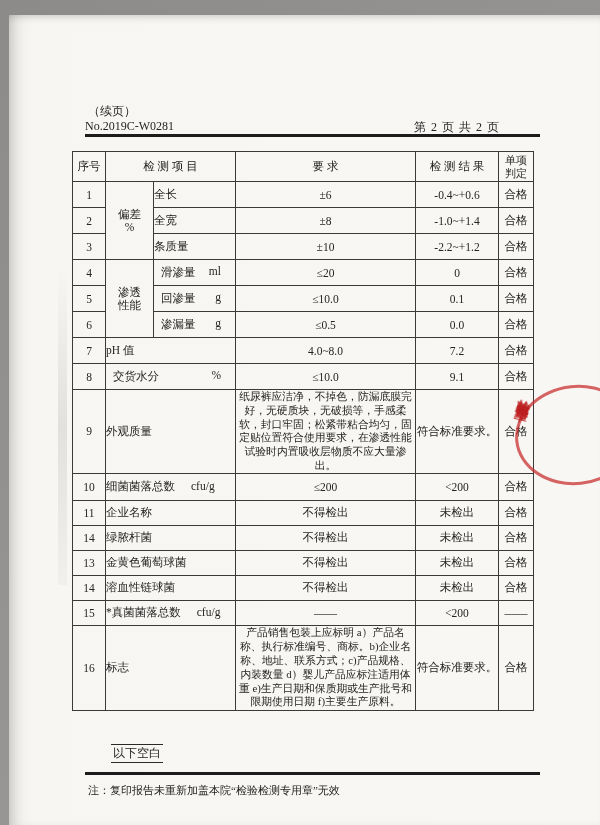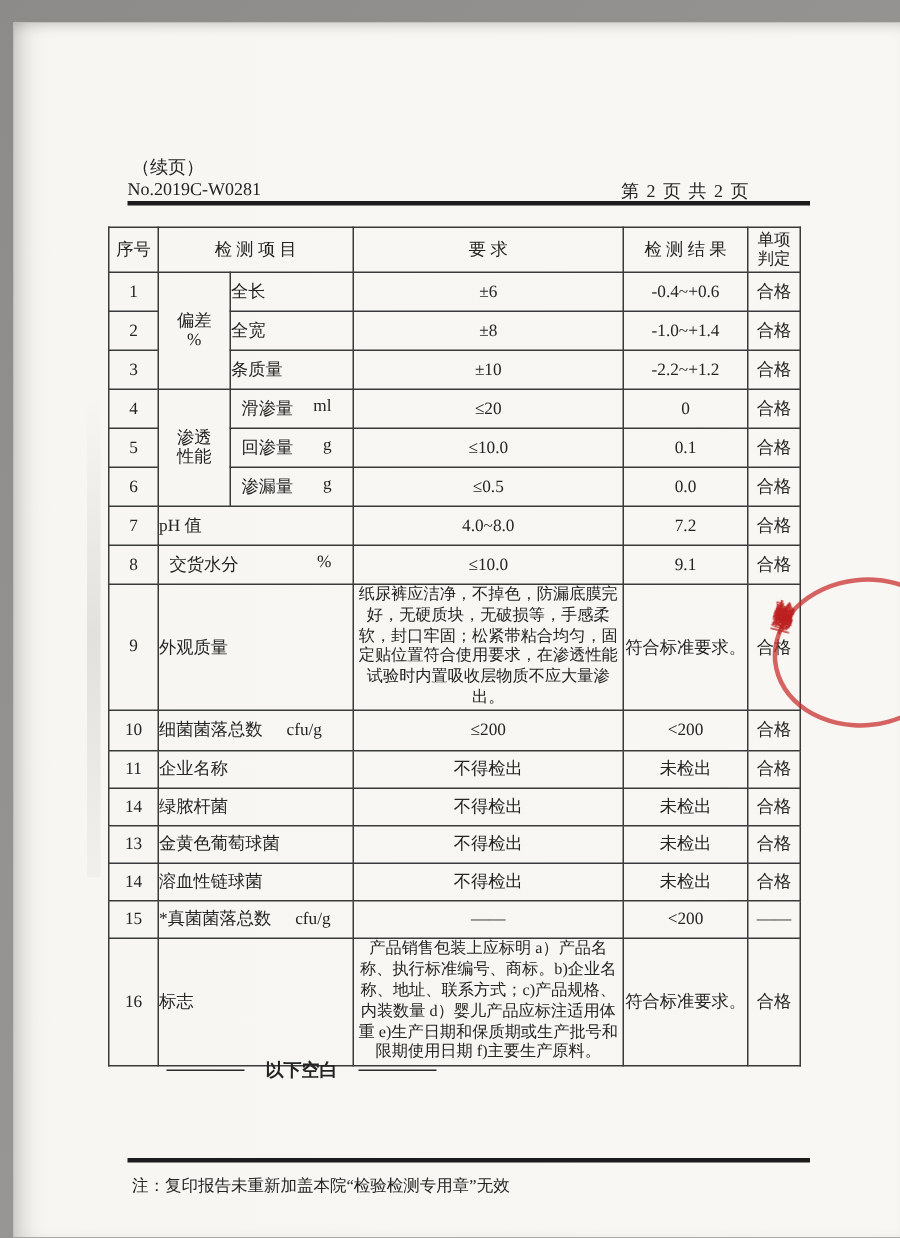--- a/index.html
+++ b/index.html
@@ -34,21 +34,21 @@
   tr.hs{height:25px;}
   tr.h16{height:85px;}
   .item-cell{text-align:left;padding-left:7px;font-family:Liberation Serif, serif;}
   .item-flex{display:flex;justify-content:space-between;padding:0 14px 0 7px;text-align:center;}
   .unit-gap{margin-left:16px;}
   .longtext{text-align:center;padding:4px 6px;font-size:10.8px;line-height:13.8px;}
   .verdict-head{white-space:pre-line;line-height:13px;font-size:11px;}
 
   .footnote{position:absolute;left:66px;top:695px;width:470px;font-size:10.6px;line-height:15.5px;
             text-indent:0;}
-  .blank-row{position:absolute;left:88px;top:690px;font-size:12px;font-weight:bold;display:flex;align-items:center;}
+  .blank-row{position:absolute;left:88px;top:729px;font-size:12px;font-weight:normal;display:flex;align-items:center;flex-direction:column;}
   .dash-line{display:inline-block;width:52px;height:0;border-top:1.6px solid #2a2a2a;margin:0 14px;}
   .copy-note{position:absolute;left:79px;top:768px;font-size:11px;}
 
   .stamp{position:absolute;left:494px;top:366px;width:140px;height:104px;pointer-events:none;}
   .stamp-ring{position:absolute;left:12px;top:4px;width:116px;height:94px;border-radius:50%;
               border:3px solid rgba(198,42,42,.72);transform:rotate(-6deg);}
   .stamp-text{position:absolute;left:14px;top:8px;writing-mode:vertical-rl;font-size:13.5px;
               font-weight:bold;color:rgba(188,32,32,.78);transform:rotate(14deg);
               letter-spacing:1.5px;filter:blur(.35px);}
   .smudge{position:absolute;left:49px;top:250px;width:9px;height:320px;

